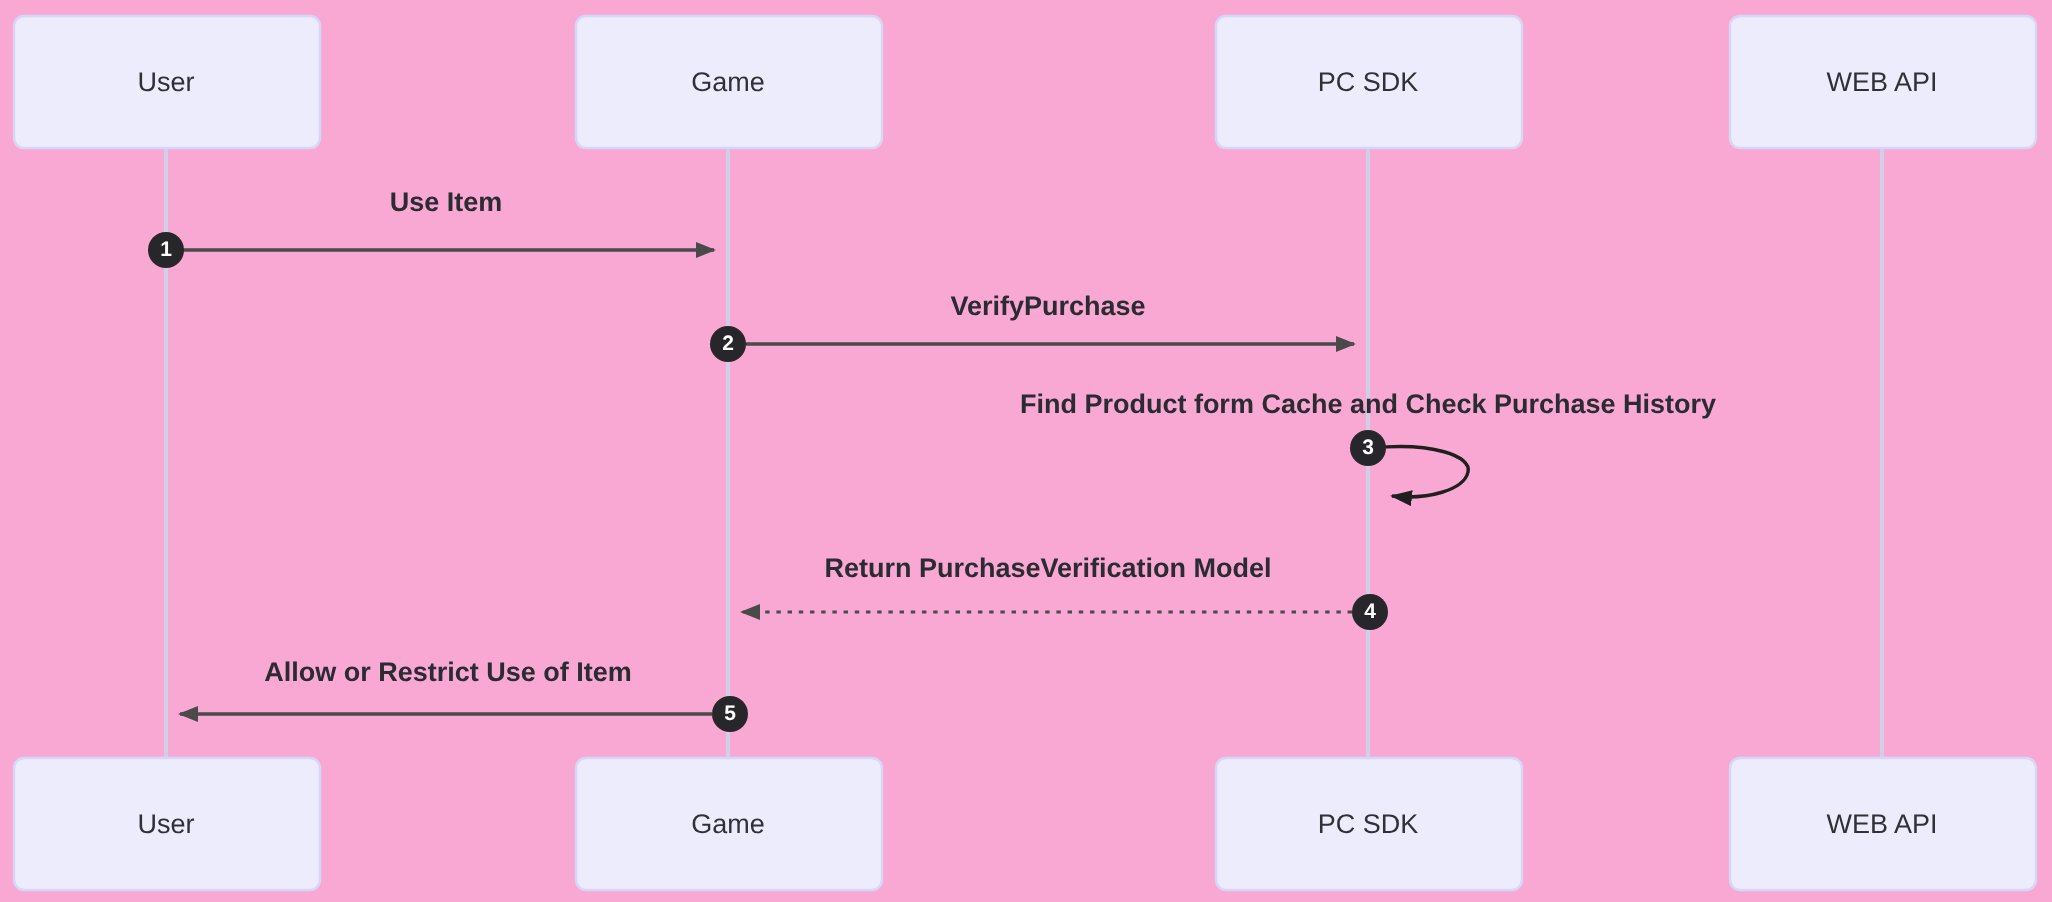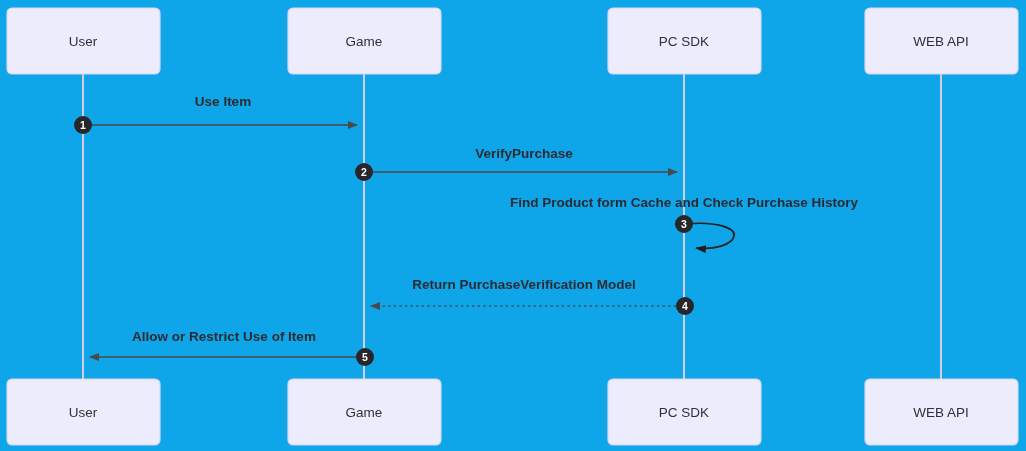--- a/index.html
+++ b/index.html
@@ -8,21 +8,21 @@
     padding: 0;
     background: #ffffff;
   }
   body {
     font-family: "Liberation Sans", sans-serif;
   }
   #diagram-root {
     position: relative;
     width: 1026px;
     height: 451px;
-    background: #0ea5e9;
+    background: #f9a8d4;
     overflow: hidden;
   }
   #diagram-svg {
     position: absolute;
     left: 0;
     top: 0;
     width: 1026px;
     height: 451px;
     display: block;
   }

